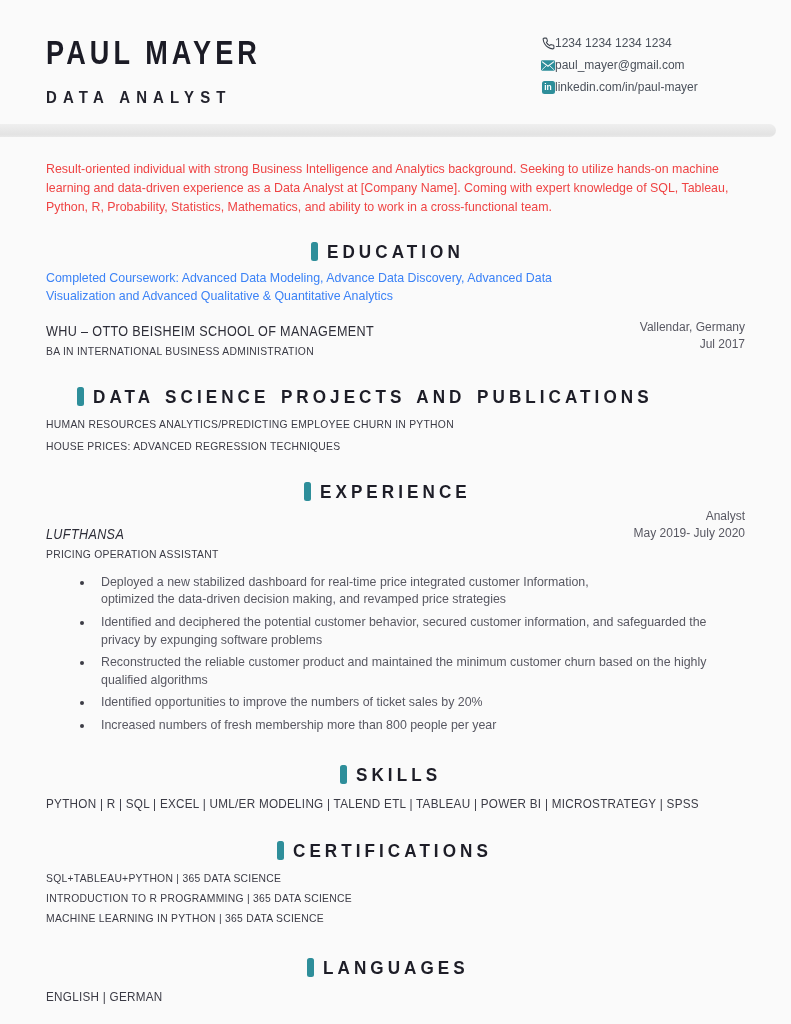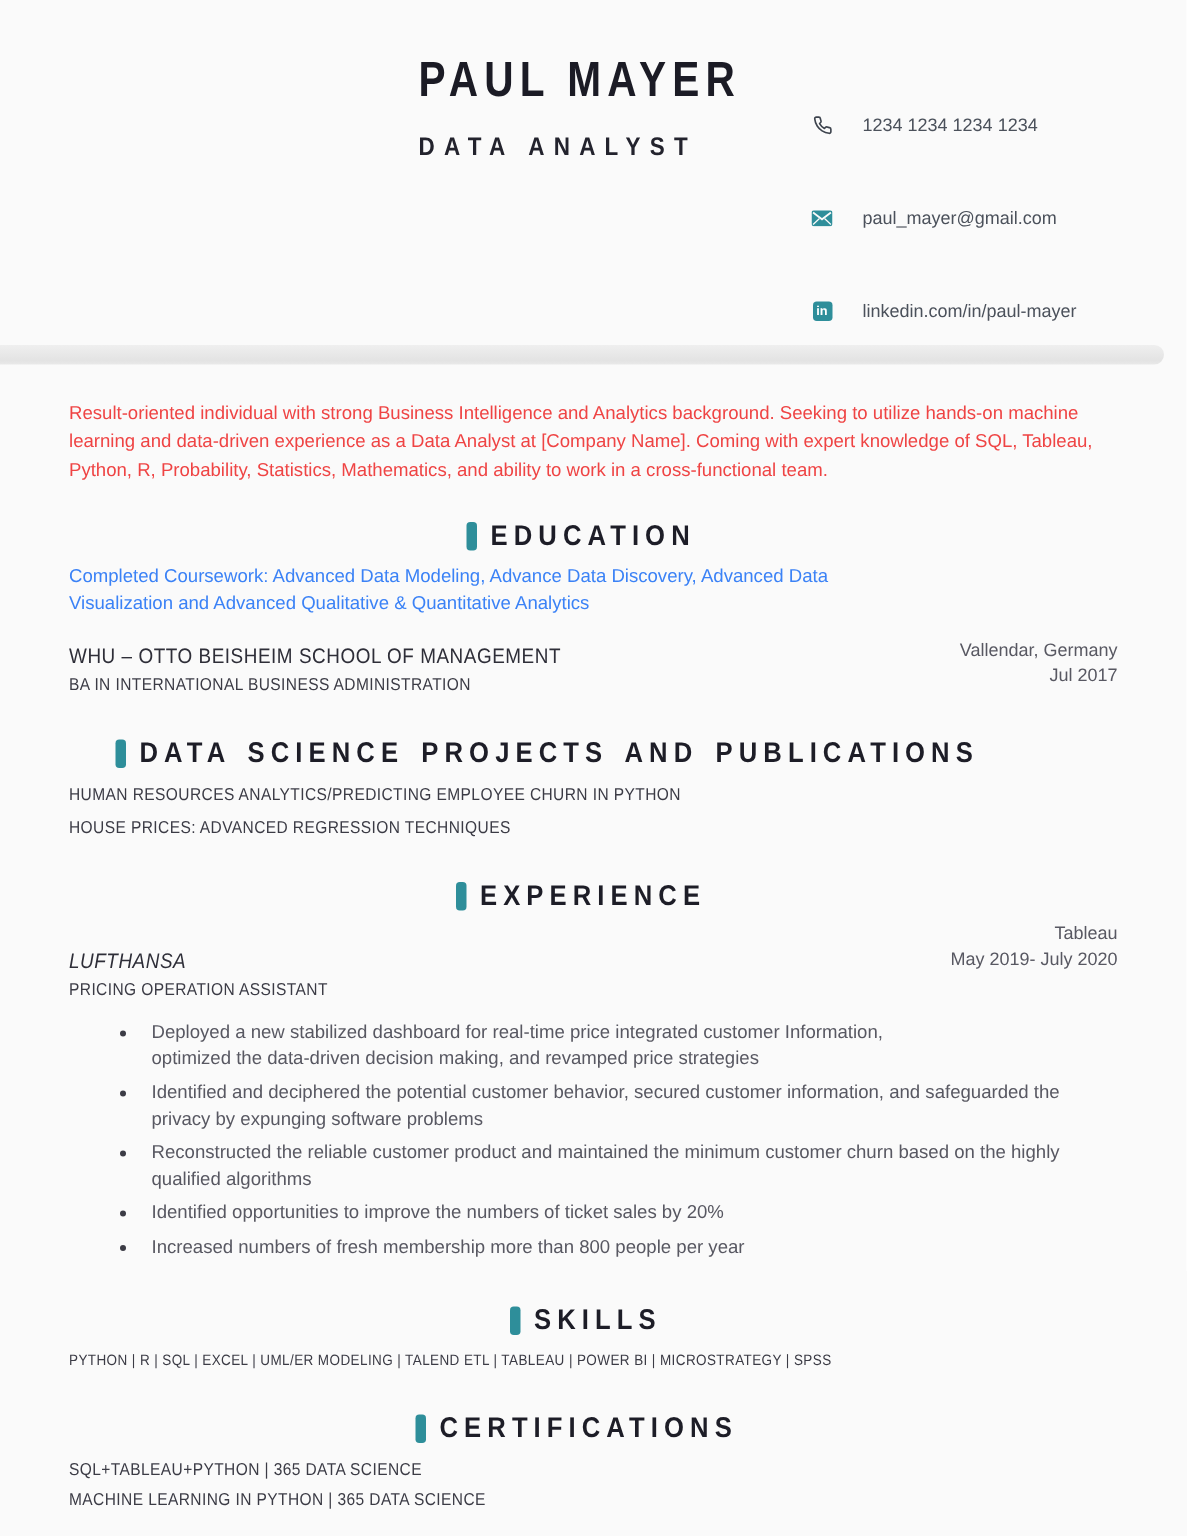--- a/index.html
+++ b/index.html
@@ -4,33 +4,33 @@
 <style>
   :root { --accent:#2e8e9a; }
   * { box-sizing:border-box; }
   html,body { margin:0; padding:0; background:#ffffff; }
   .page {
     width:791px; height:1024px; margin:0 auto; background:#fafafa;
     font-family:"Liberation Sans", sans-serif; color:#585862;
     position:relative; overflow:hidden;
   }
   
-  .header { display:flex; justify-content:flex-end; padding:28px 22px 0 46px; }
+  .header { display:flex; justify-content:space-between; padding:28px 22px 0 46px; }
   .name {
     font-size:33px; font-weight:bold; letter-spacing:5px; color:#1b1b25;
     display:inline-block; transform:scaleX(0.82); transform-origin:0 50%;
     margin-top:6px; white-space:nowrap;
   }
   .job-title {
     font-size:17px; font-weight:bold; letter-spacing:7px; color:#23232d;
     display:inline-block; transform:scaleX(0.88); transform-origin:0 50%;
     margin-top:16px; white-space:nowrap;
   }
   .contact { margin-top:8px; display:flex; flex-direction:column; gap:8px; width:228px; }
-  .contact-row { display:flex; align-items:center; gap:20px; font-size:12px; color:#4b515b;margin-top:40px; }
+  .contact-row { display:flex; align-items:center; gap:0; font-size:12px; color:#4b515b; }
   .cicon { width:14px; height:14px; flex:0 0 14px; display:flex; align-items:center; justify-content:center; color:var(--accent); }
   .linkedin-badge {
     width:13px; height:13px; background:var(--accent); color:#fff; border-radius:2.5px;
     font-size:8.5px; font-weight:bold; display:flex; align-items:center; justify-content:center;
     font-family:"Liberation Sans", sans-serif;
   }
   
   .shadow-band {
     margin-top:16px; height:13px; width:776px;
     background:linear-gradient(180deg,#efefef 0%,#e3e3e3 80%,#e9e9e9 100%);
@@ -59,21 +59,21 @@
   .bullets { margin:14px 0 0; padding-left:48px; list-style:disc; }
   .bullets li {
     font-size:12.4px; line-height:1.42; color:#585862; margin-bottom:5px;
     padding-left:7px; white-space:pre-line; max-width:650px;
   }
   .bullets li::marker { color:#3b3b45; }
 
   .mt-edu { margin-top:24px; }
   .mt-sec { margin-top:29px; }
   .mt-entry2 { margin-top:8px; }
-  .inline-line { font-size:10px; color:#3b3b45; letter-spacing:0.3px; margin-top:10px; }
+  .inline-line { font-size:13px; color:#3b3b45; letter-spacing:0.3px; margin-top:10px; }
   .cert-item { font-size:11.5px; color:#3b3b45; letter-spacing:0.3px; margin-top:8px; }
 </style>
 </head>
 <body>
 
 <div class="page">
 
   <div class="header">
     <div>
       <div class="name">PAUL MAYER</div><br>
@@ -141,21 +141,21 @@
     <div class="sec-head mt-sec">
       <span class="sec-bar"></span>
       <span class="sec-title">EXPERIENCE</span>
     </div>
     <div class="entry-row">
       <div>
         <div class="org" style="margin-top:23px;font-style:italic;"><span class="cond">LUFTHANSA</span></div>
         <div class="degree"><span class="cond">PRICING OPERATION ASSISTANT</span></div>
       </div>
       <div class="right-meta">
-        <div>Tableau</div>
+        <div>Analyst</div>
         <div>May 2019- July 2020</div>
       </div>
     </div>
     <ul class="bullets">
       <li>Deployed a new stabilized dashboard for real-time price integrated customer Information,
 optimized the data-driven decision making, and revamped price strategies</li>
       <li>Identified and deciphered the potential customer behavior, secured customer information, and safeguarded the privacy by expunging software problems</li>
       <li>Reconstructed the reliable customer product and maintained the minimum customer churn based on the highly qualified algorithms</li>
       <li>Identified opportunities to improve the numbers of ticket sales by 20%</li>
       <li>Increased numbers of fresh membership more than 800 people per year</li>
@@ -165,20 +165,21 @@
       <span class="sec-bar"></span>
       <span class="sec-title">SKILLS</span>
     </div>
     <div class="inline-line"><span class="cond">PYTHON | R | SQL | EXCEL | UML/ER MODELING | TALEND ETL | TABLEAU | POWER BI | MICROSTRATEGY | SPSS</span></div>
 
     <div class="sec-head mt-sec">
       <span class="sec-bar"></span>
       <span class="sec-title">CERTIFICATIONS</span>
     </div>
     <div class="cert-item" style="margin-top:10px;"><span class="cond">SQL+TABLEAU+PYTHON | 365 DATA SCIENCE</span></div>
+    <div class="cert-item"><span class="cond">INTRODUCTION TO R PROGRAMMING | 365 DATA SCIENCE</span></div>
     <div class="cert-item"><span class="cond">MACHINE LEARNING IN PYTHON | 365 DATA SCIENCE</span></div>
 
     <div class="sec-head" style="margin-top:33px;">
       <span class="sec-bar"></span>
       <span class="sec-title">LANGUAGES</span>
     </div>
     <div class="inline-line"><span class="cond">ENGLISH | GERMAN</span></div>
 
   </div>
 </div>

